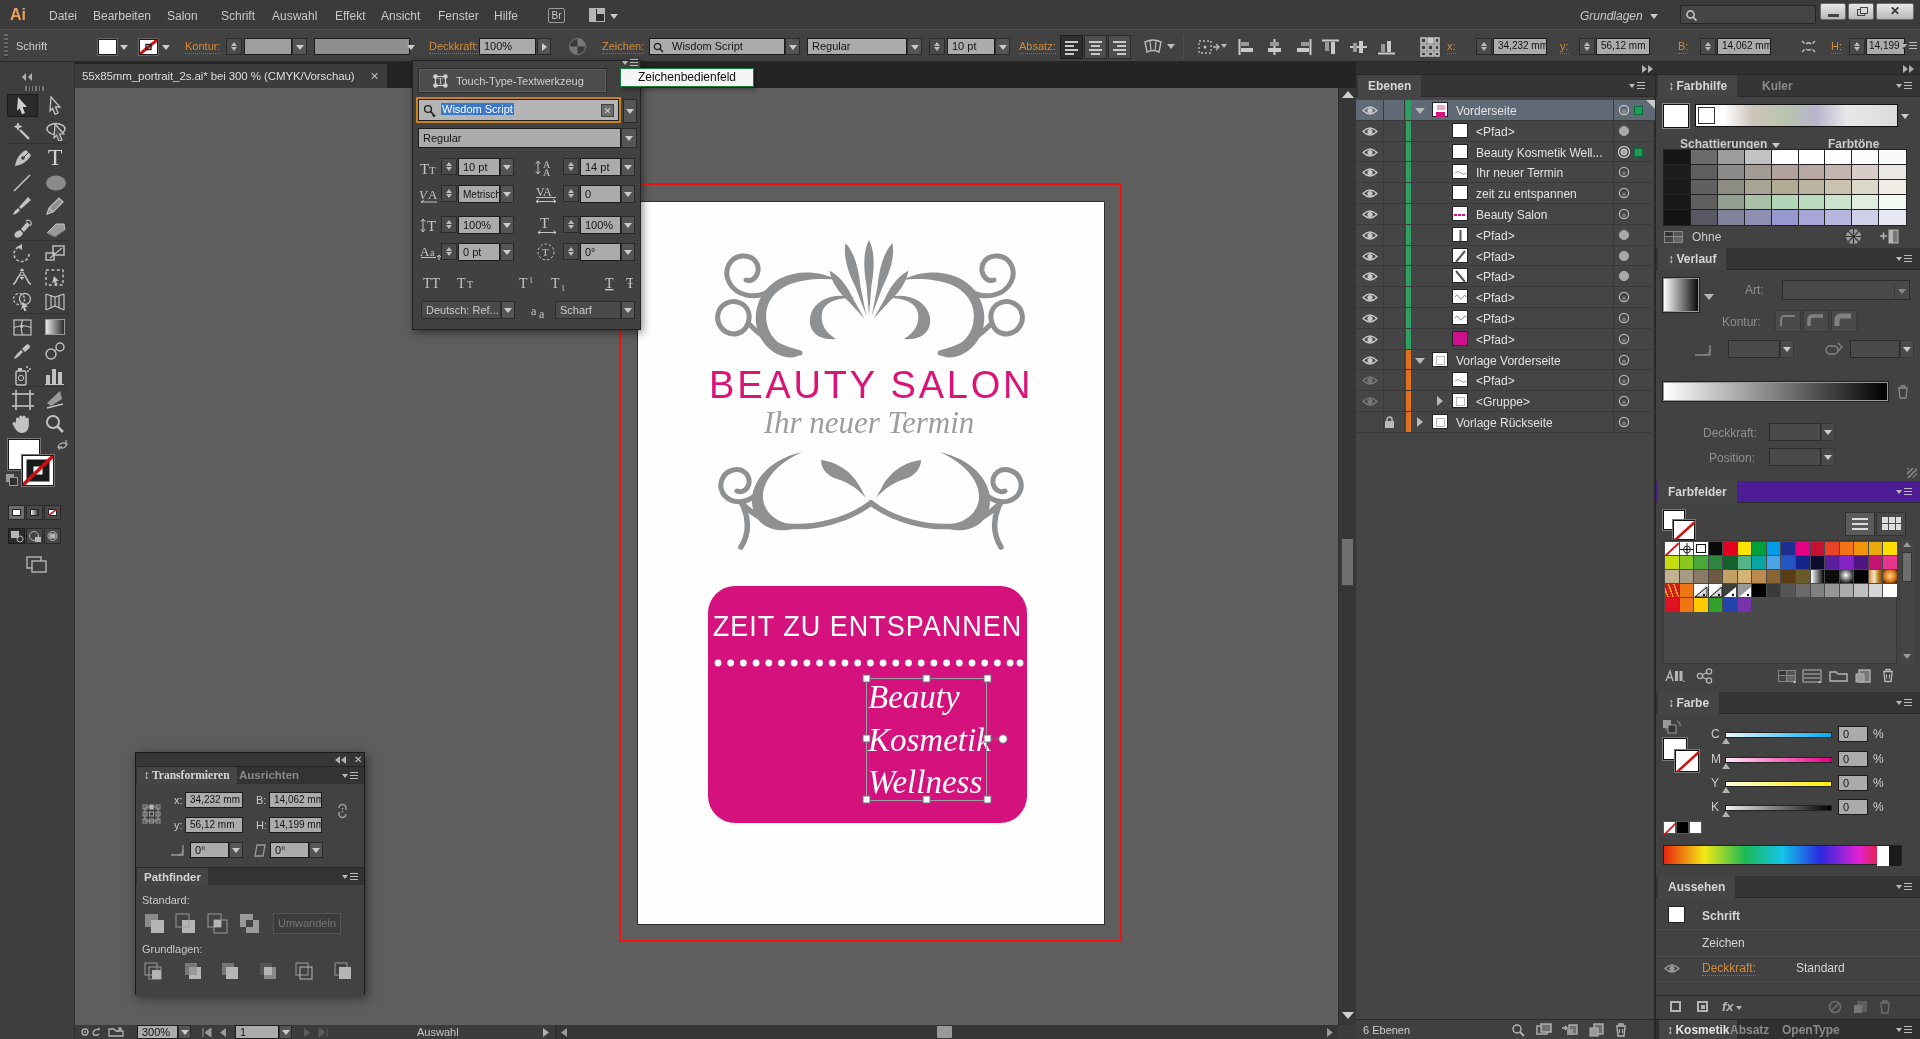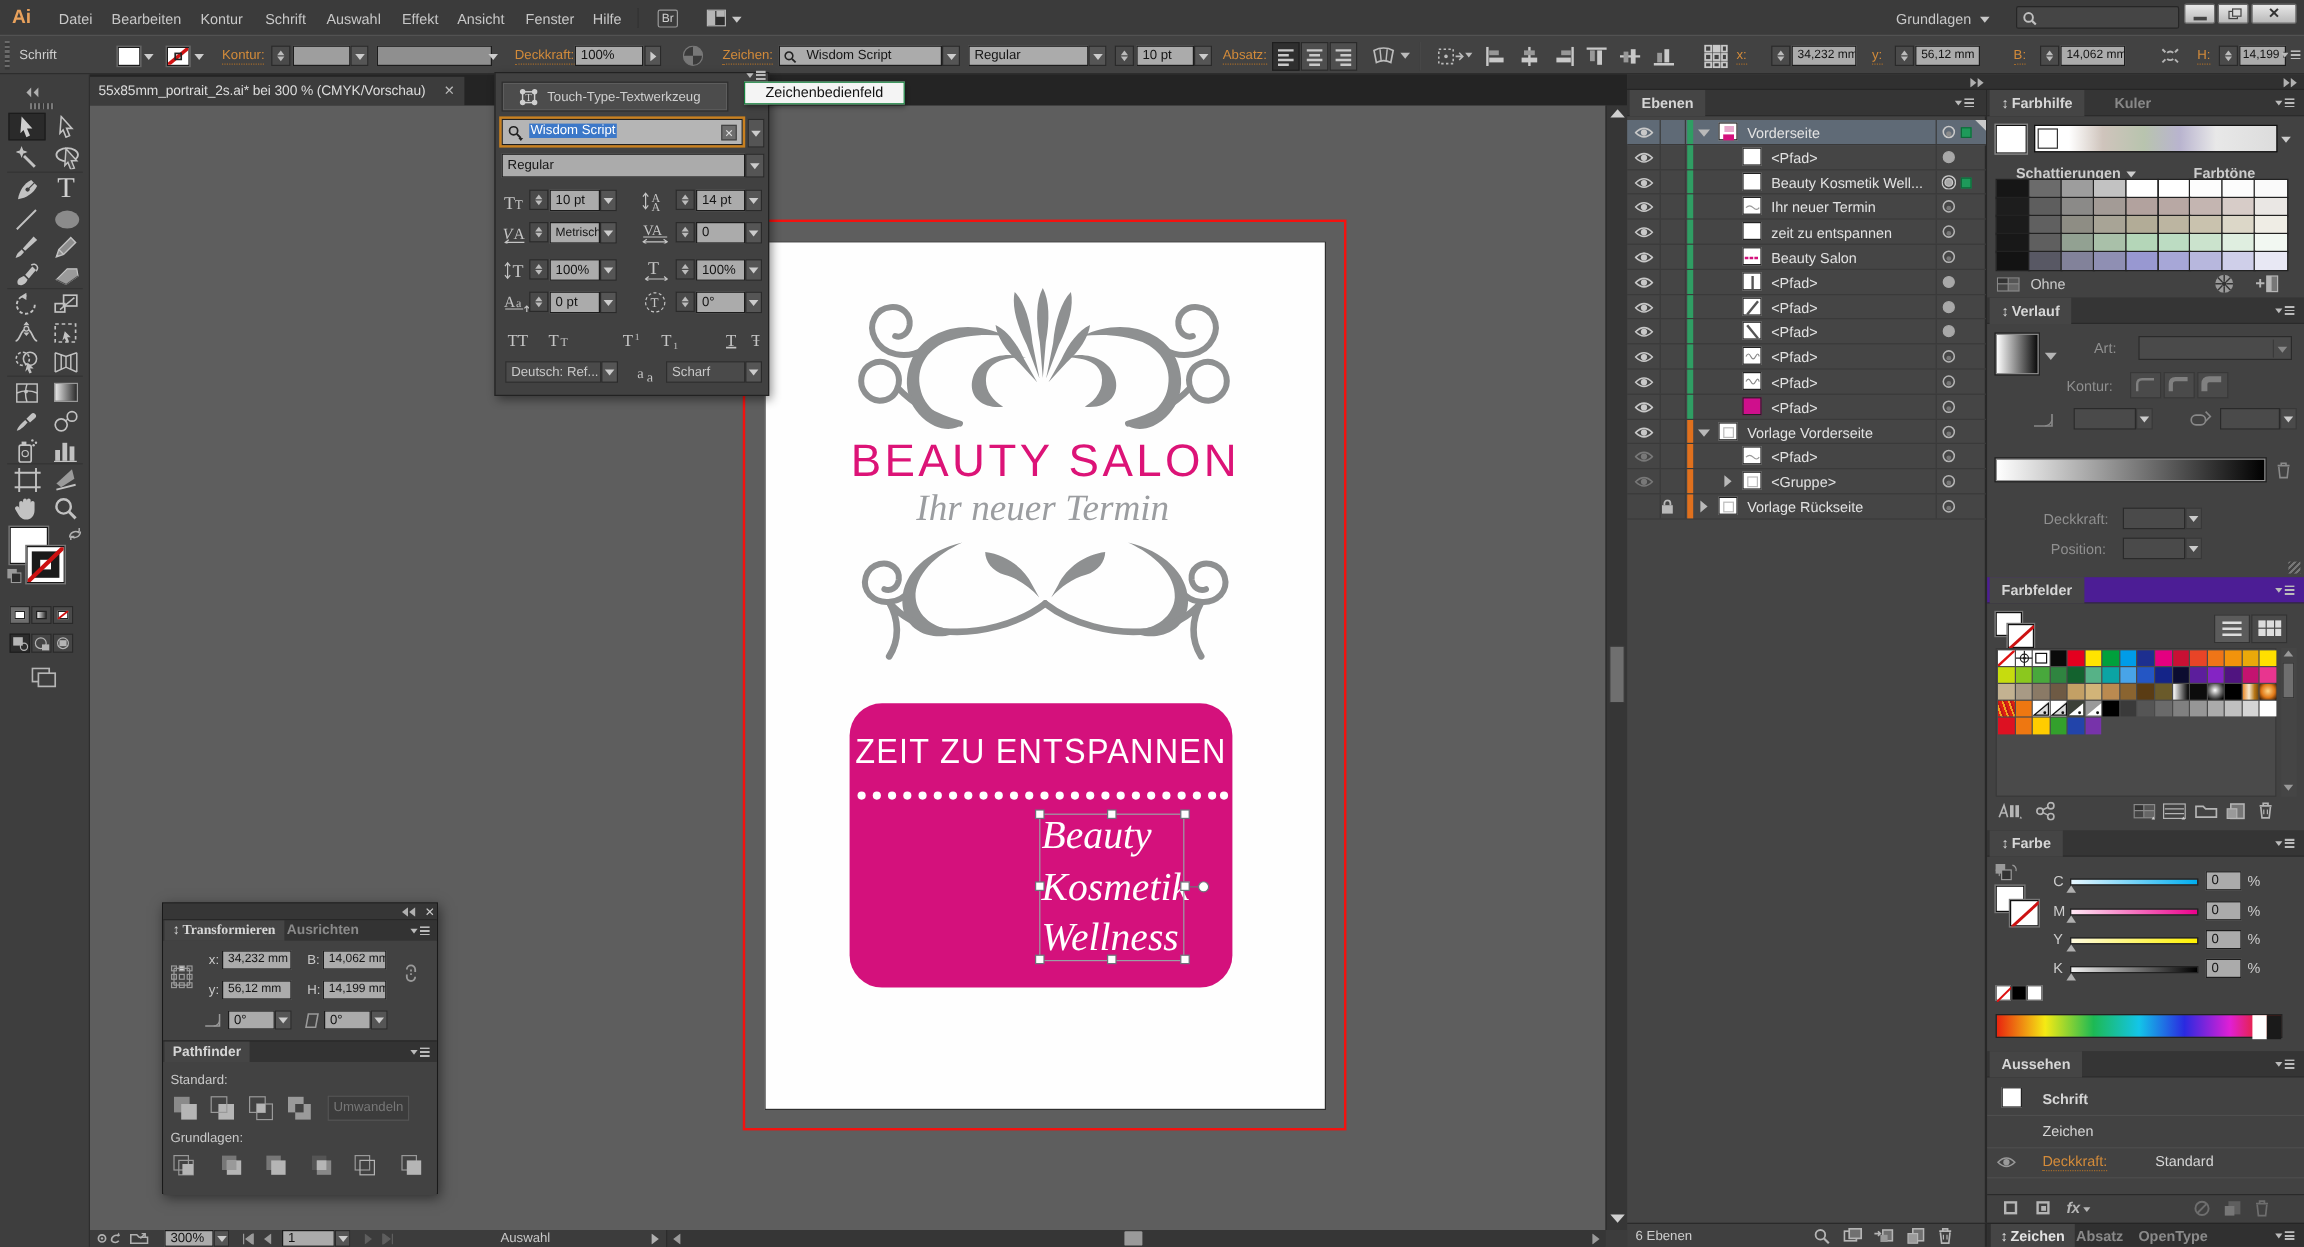--- a/index.html
+++ b/index.html
@@ -58,35 +58,35 @@
 
 body { -webkit-font-smoothing:antialiased; }
 </style>
 </head>
 <body>
 <div id="app">
   <div id="menubar">
     <div class="abs" style="left:10px;top:6px;width:30px;height:18px;font-size:16px;font-weight:bold;color:#e8a15c;">Ai</div>
     <div class="mi" style="left:49px;">Datei</div>
     <div class="mi" style="left:93px;">Bearbeiten</div>
-    <div class="mi" style="left:167px;">Kontur</div>
+    <div class="mi" style="left:167px;">Salon</div>
     <div class="mi" style="left:221px;">Schrift</div>
     <div class="mi" style="left:272px;">Auswahl</div>
     <div class="mi" style="left:335px;">Effekt</div>
     <div class="mi" style="left:381px;">Ansicht</div>
     <div class="mi" style="left:438px;">Fenster</div>
     <div class="mi" style="left:494px;">Hilfe</div>
     <div class="abs" style="left:531px;top:7px;width:1px;height:16px;background:#1f1f1f;border-right:1px solid #3c3c3c;"></div>
     <div class="abs" style="left:548px;top:8px;width:17px;height:15px;border:1px solid #9a9a9a;border-radius:2px;color:#cdcdcd;font-size:10px;line-height:13px;text-align:center;">Br</div>
     <div class="abs" style="left:589px;top:8px;width:16px;height:14px;border:1px solid #b5b5b5;background:#2d2d2d;">
       <div class="abs" style="left:0;top:0;width:6px;height:12px;background:#b5b5b5;"></div>
       <div class="abs" style="left:7px;top:0;width:7px;height:5px;background:#b5b5b5;"></div>
     </div>
     <div class="abs" style="left:610px;top:14px;width:0;height:0;border-left:4px solid transparent;border-right:4px solid transparent;border-top:5px solid #c8c8c8;"></div>
-    <div class="mi" style="left:1580px;">Grundlagen</div>
+    <div class="mi" style="left:1580px;font-style:italic;">Grundlagen</div>
     <div class="abs" style="left:1650px;top:14px;width:0;height:0;border-left:4px solid transparent;border-right:4px solid transparent;border-top:5px solid #c8c8c8;"></div>
     <div class="abs" style="left:1680px;top:5px;width:136px;height:19px;background:#454545;border:1px solid #262626;border-radius:2px;">
       <svg class="abs" style="left:4px;top:3px;" width="13" height="13" viewBox="0 0 13 13">
           <circle cx="5.5" cy="5.5" r="3.6" fill="none" stroke="#c0c0c0" stroke-width="1.6"></circle>
           <line x1="8.4" y1="8.4" x2="11.5" y2="11.5" stroke="#c0c0c0" stroke-width="1.8"></line>
         </svg>
     </div>
     <div class="abs" style="left:1820px;top:3px;width:26px;height:17px;background:linear-gradient(#e8e8e8,#b8b8b8);border:1px solid #6a6a6a;border-radius:2px;">
       <div class="abs" style="left:7px;top:10px;width:11px;height:3px;background:#444;"></div>
     </div>
@@ -1573,20 +1573,20 @@
     <svg class="abs" style="left:196px;top:4px;" width="16" height="14">
               <rect x="5" y="1" width="10" height="11" fill="#5e5e5e"></rect>
               <rect x="2" y="5" width="8" height="8" fill="#777"></rect>
             </svg>
     <svg class="abs" style="left:222px;top:3px;" width="14" height="16" viewBox="0 0 14 16">
               <path d="M2 4 h10 M5 4 v-2 h4 v2 M3 5 l1 9 h6 l1 -9" fill="none" stroke="#6e6e6e" stroke-width="1.4"></path>
             </svg>
     </div>
     </div>
     <div class="abs" style="left:300px;top:957px;width:264px;height:20px;background:#303030;border-top:1px solid #252525;">
-    <div class="abs" style="left:3px;top:0;height:20px;background:#454545;color:#e2e2e2;font-size:12px;font-weight:bold;line-height:20px;padding:0 8px;">↕ Zeichen</div>
+    <div class="abs" style="left:3px;top:0;height:20px;background:#454545;color:#e2e2e2;font-size:12px;font-weight:bold;line-height:20px;padding:0 8px;">↕ Kosmetik</div>
     <div class="abs" style="left:66px;top:0;height:20px;color:#8a8a8a;font-size:12px;font-weight:bold;line-height:20px;padding:0 8px;">Absatz</div>
     <div class="abs" style="left:118px;top:0;height:20px;color:#8a8a8a;font-size:12px;font-weight:bold;line-height:20px;padding:0 8px;">OpenType</div>
     <div class="pmenu" style="right:8px;top:6px;"></div>
     </div>
     </div>
   </div>
 </div>
 
 </body></html>

